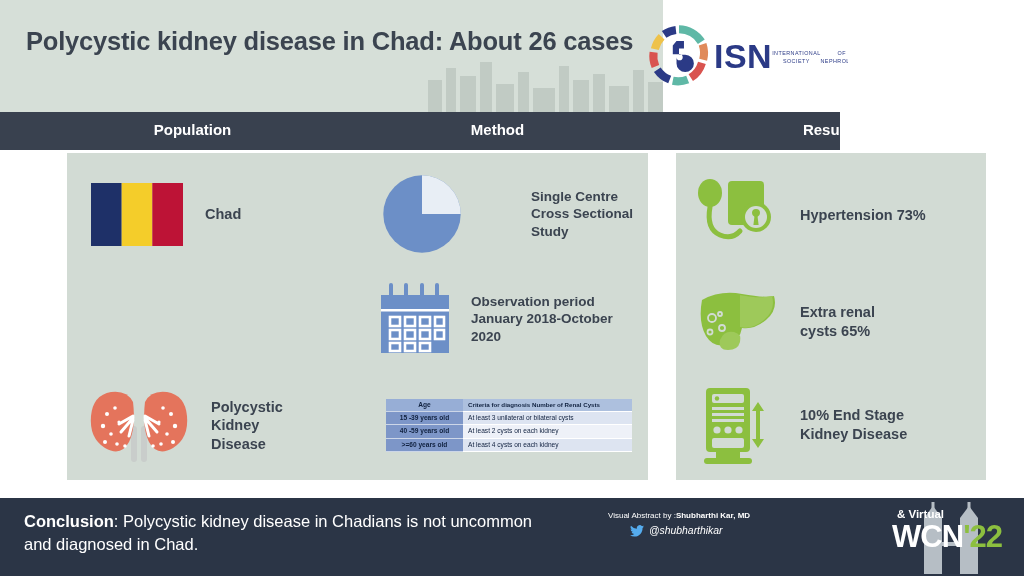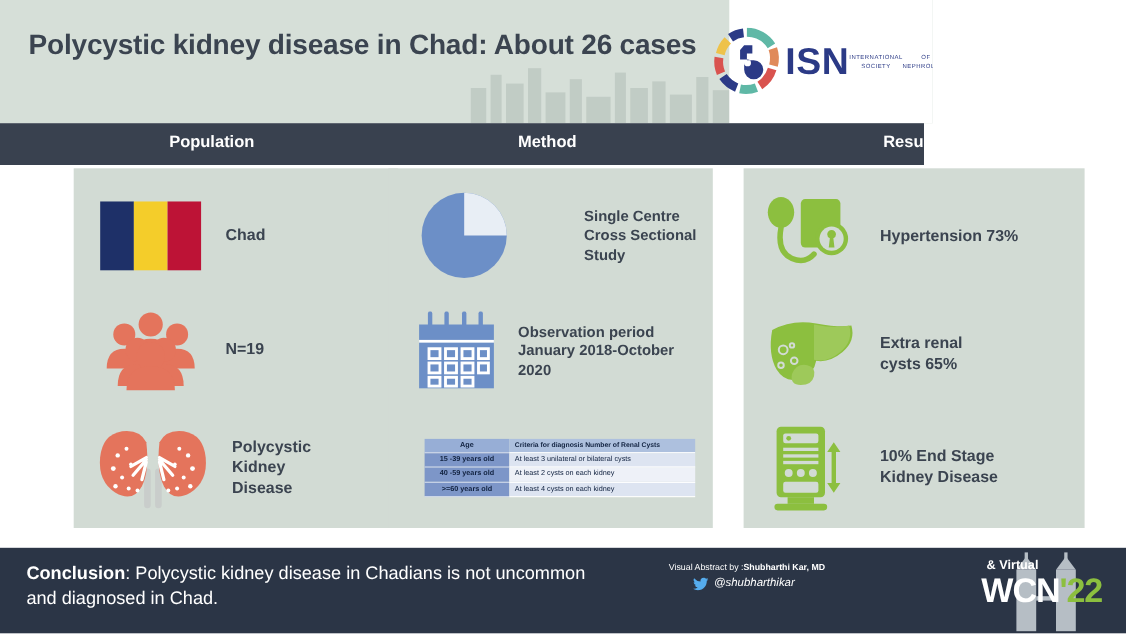--- a/index.html
+++ b/index.html
@@ -162,41 +162,20 @@
       <div class="ico">
         <svg width="92" height="63" viewBox="0 0 92 63">
           <rect x="0" y="0" width="30.7" height="63" fill="#1e3068"></rect>
           <rect x="30.7" y="0" width="30.6" height="63" fill="#f4cd2a"></rect>
           <rect x="61.3" y="0" width="30.7" height="63" fill="#bd1336"></rect>
         </svg>
       </div>
       <div class="txt">Chad</div>
     </div>
 
-    <div class="row r2">
-      <div class="ico">
-        <svg width="92" height="72" viewBox="0 0 92 72">
-          <g fill="#e4745c">
-            <circle cx="22" cy="21" r="10"></circle>
-              <path d="M6 52 q0-18 16-18 t16 18 z"></path>
-            <circle cx="70" cy="21" r="10"></circle>
-              <path d="M54 52 q0-18 16-18 t16 18 z"></path>
-            <circle cx="46" cy="12" r="11"></circle>
-              <path d="M28 45 q0-20 18-20 t18 20 z"></path>
-            <circle cx="34" cy="35" r="11"></circle>
-              <path d="M16 68 q0-20 18-20 t18 20 z"></path>
-            <circle cx="58" cy="35" r="11"></circle>
-              <path d="M40 68 q0-20 18-20 t18 20 z"></path>
-            <circle cx="46" cy="41" r="13"></circle>
-              <path d="M24 72 q0-22 22-22 t22 22 z"></path>
-          </g>
-        </svg>
-      </div>
-      <div class="txt">N=19</div>
-    </div>
 
     <div class="row r3">
       <div class="ico">
         <svg width="100" height="80" viewBox="0 0 100 80">
           <rect x="42" y="40" width="6" height="36" rx="3" fill="#c9cdcb"></rect>
           <rect x="52" y="40" width="6" height="36" rx="3" fill="#c9cdcb"></rect>
           <path d="M44 16 q-6 -12 -22 -10 q-18 3 -20 24 q-2 22 14 32 q16 9 24 -6 q7 -14 4 -40 z" fill="#e4745c"></path>
           <path d="M56 16 q6 -12 22 -10 q18 3 20 24 q2 22 -14 32 q-16 9 -24 -6 q-7 -14 -4 -40 z" fill="#e4745c"></path>
           <path d="M44 30 l-14 8 M44 32 l-12 14 M44 34 l-4 16" stroke="#fff" stroke-width="3" fill="none" stroke-linecap="round"></path>
           <path d="M56 30 l14 8 M56 32 l12 14 M56 34 l4 16" stroke="#fff" stroke-width="3" fill="none" stroke-linecap="round"></path>

